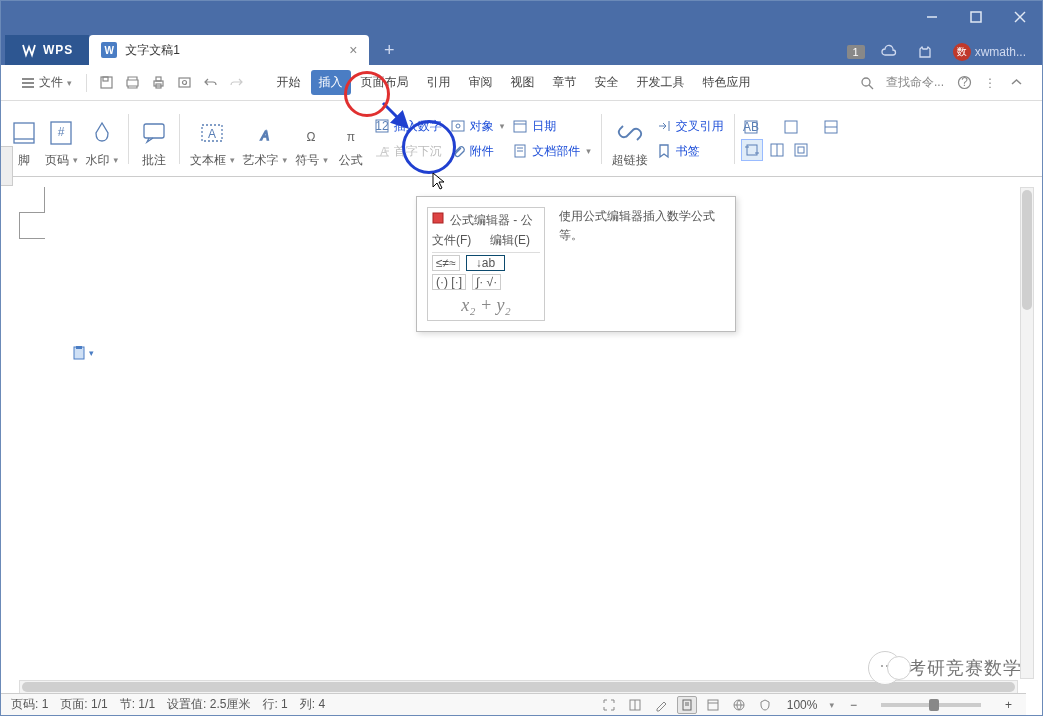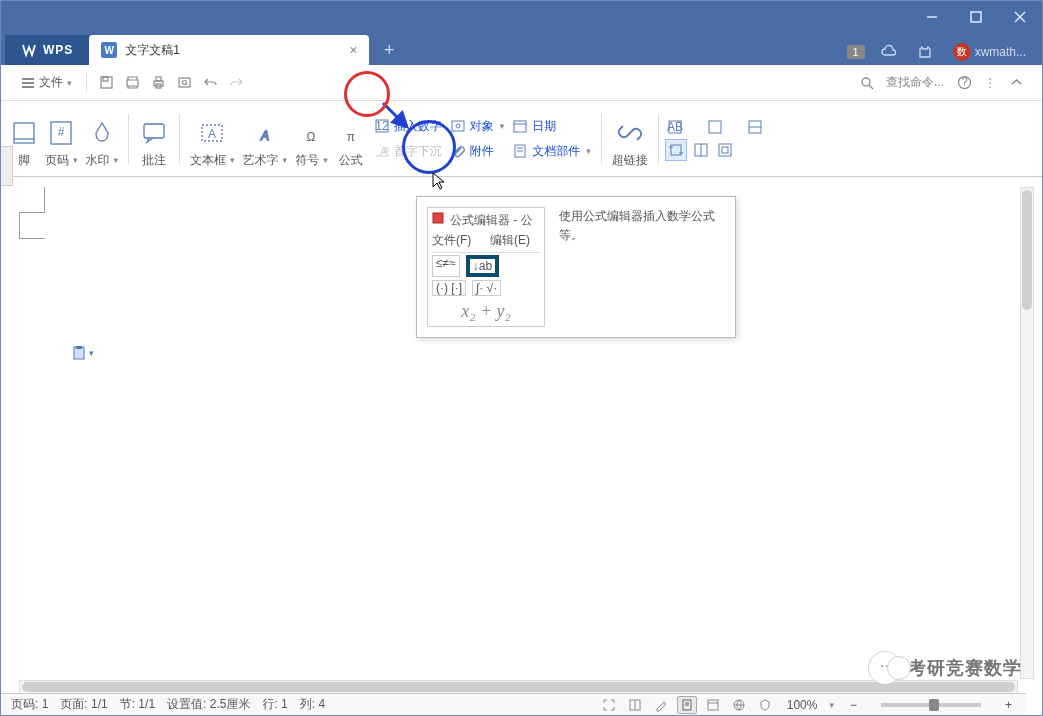--- a/index.html
+++ b/index.html
@@ -58,21 +58,21 @@
 .tt-preview{width:118px;border:1px solid #ccc;padding:4px;display:flex;flex-direction:column;gap:3px;font-size:11px;color:#555}
 .tt-preview .row{display:flex;gap:6px;}
 .tt-formula{font-family:serif;font-style:italic;font-size:18px;color:#888;text-align:center;padding-top:2px}
 .tt-desc{flex:1;color:#555;line-height:1.6}
 .circle-red{position:absolute;width:46px;height:46px;border:3px solid #e03030;border-radius:50%;z-index:200;pointer-events:none}
 .circle-blue{position:absolute;width:54px;height:54px;border:3px solid #2040d0;border-radius:50%;z-index:200;pointer-events:none}
 .arrow-blue{position:absolute;z-index:199;pointer-events:none}
 .watermark{position:absolute;right:20px;bottom:30px;display:flex;align-items:center;gap:6px;z-index:300;opacity:0.92}
 .watermark .bubble{width:34px;height:34px;border-radius:50%;background:#fff;border:1px solid #ccc;display:flex;align-items:center;justify-content:center;position:relative}
 .watermark .bubble::after{content:"";position:absolute;right:-10px;width:22px;height:22px;border-radius:50%;background:#fff;border:1px solid #ccc}
-.watermark .txt{font-size:18px;font-weight:bold;color:#6a6a6a;letter-spacing:1px}
+.watermark .txt{font-size:18px;font-weight:normal;color:#6a6a6a;letter-spacing:1px}
 .drop::after{content:"▾";font-size:9px;color:#888;margin-left:2px}
 .wps-logo{font-weight:bold;letter-spacing:1px}
 .doc-icon{width:16px;height:16px;background:#4a7dc4;border-radius:2px;display:inline-flex;align-items:center;justify-content:center;color:#fff;font-size:10px;font-weight:bold}
 </style>
 </head>
 <body>
 
 <div class="titlebar">
   <div class="spacer"></div>
   <div class="win-btn">
@@ -165,20 +165,32 @@
       <svg viewBox="0 0 15 15" fill="none" stroke="#888" stroke-width="1.2">
         <path d="M5 4L2 7l3 3M2 7h8a3 3 0 013 3"></path>
       </svg>
     </div>
   <div class="qa-icon disabled">
       <svg viewBox="0 0 15 15" fill="none" stroke="#ccc" stroke-width="1.2">
         <path d="M10 4l3 3-3 3M13 7H5a3 3 0 00-3 3"></path>
       </svg>
     </div>
 
+  <div class="tabs-menu">
+    <div class="tab-itm">开始</div>
+    <div class="tab-itm active">插入</div>
+    <div class="tab-itm">页面布局</div>
+    <div class="tab-itm">引用</div>
+    <div class="tab-itm">审阅</div>
+    <div class="tab-itm">视图</div>
+    <div class="tab-itm">章节</div>
+    <div class="tab-itm">安全</div>
+    <div class="tab-itm">开发工具</div>
+    <div class="tab-itm">特色应用</div>
+  </div>
 
   <div class="spacer"></div>
   <div class="search-box">
     <svg width="14" height="14" viewBox="0 0 14 14" fill="none" stroke="#888" stroke-width="1.3">
         <circle cx="6" cy="6" r="4"></circle>
         <line x1="9" y1="9" x2="13" y2="13"></line>
       </svg>
     <span>查找命令...</span>
   </div>
   <div class="qa-icon">
@@ -332,20 +344,34 @@
   </div>
   <div class="sep"></div>
   <div class="rib-btn">
     <div class="ico">
         <svg width="30" height="30" viewBox="0 0 30 30" fill="none" stroke="#5a7fb5" stroke-width="1.8">
           <path d="M12 18a5 5 0 01-7-7l3-3M18 12a5 5 0 017 7l-3 3M11 19l8-8"></path>
         </svg>
       </div>
     <div class="lbl">
         <span>超链接</span>
+      </div>
+  </div>
+  <div class="rib-col">
+    <div class="rib-sm">
+        <svg width="16" height="16" viewBox="0 0 16 16" fill="none" stroke="#5a7fb5">
+          <path d="M3 8h7M7 5l3 3-3 3M13 3v10"></path>
+        </svg>
+        <span>交叉引用</span>
+      </div>
+    <div class="rib-sm">
+        <svg width="16" height="16" viewBox="0 0 16 16" fill="none" stroke="#5a7fb5" stroke-width="1.3">
+          <path d="M4 2h8v12l-4-3-4 3z"></path>
+        </svg>
+        <span>书签</span>
       </div>
   </div>
   <div class="sep"></div>
   <div class="rib-col" style="gap:2px">
     <div style="display:flex;gap:20px">
       <div class="rib-sm" style="padding:2px">
           <svg width="16" height="16" viewBox="0 0 16 16" fill="none" stroke="#5a7fb5">
             <rect x="2" y="2" width="12" height="12"></rect>
             <text x="8" y="12" font-size="8" text-anchor="middle" fill="#5a7fb5" stroke="none">AB</text>
           </svg>
@@ -412,21 +438,21 @@
     <div class="tt-preview">
       <div class="row">
           <svg width="12" height="12" viewBox="0 0 12 12">
             <rect x="1" y="1" width="10" height="10" fill="#d44" stroke="#a22"></rect>
           </svg>
           <span>公式编辑器 - 公</span>
         </div>
       <div class="row"><span>文件(F)</span>&nbsp;&nbsp;<span>编辑(E)</span></div>
       <div class="row" style="border-top:1px solid #ddd;padding-top:2px">
           <span style="border:1px solid #ccc;padding:0 3px">≤≠≈</span>
-          <span style="border:4px solid #0c4a6e;padding:0 3px">↓ab</span>
+          <span style="border:1px solid #0c4a6e;padding:0 9px">↓ab</span>
         </div>
       <div class="row">
           <span style="border:1px solid #ccc;padding:0 3px">(·) [·]</span>
           <span style="border:1px solid #ccc;padding:0 3px">∫· √·</span>
         </div>
       <div class="tt-formula">x₂ + y₂</div>
     </div>
     <div class="tt-desc">使用公式编辑器插入数学公式等。</div>
   </div>
 </div>

